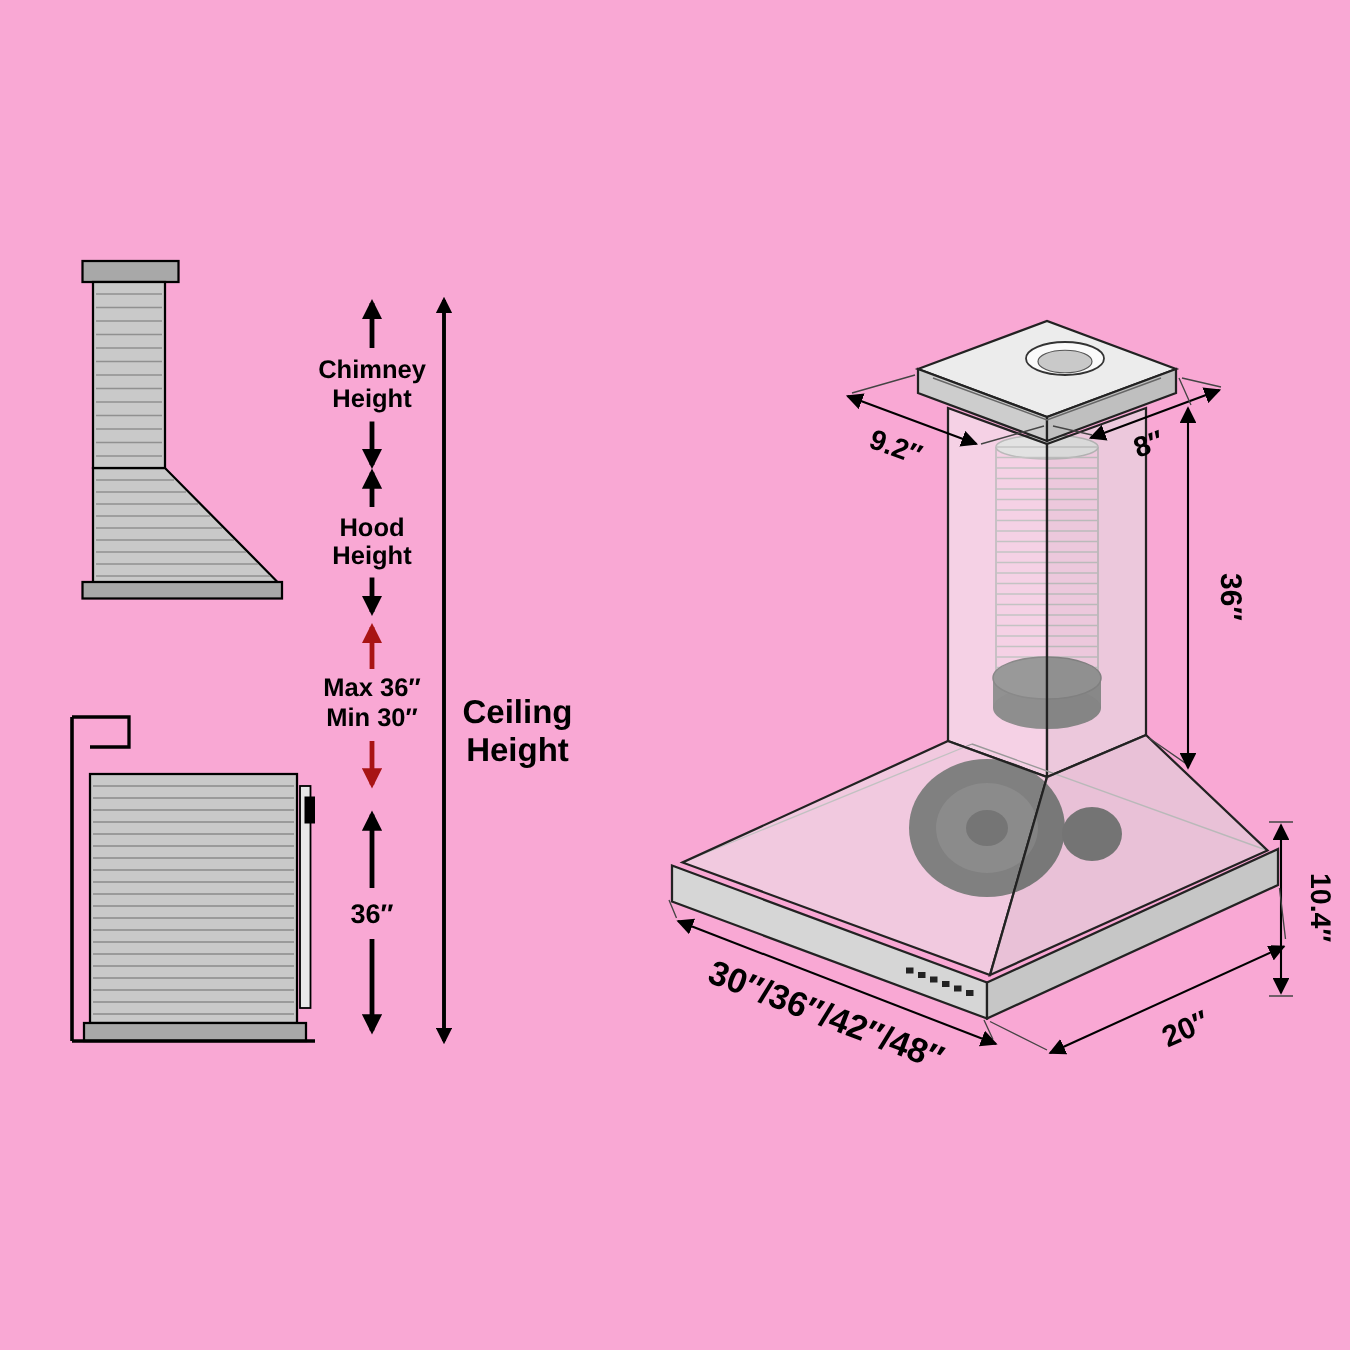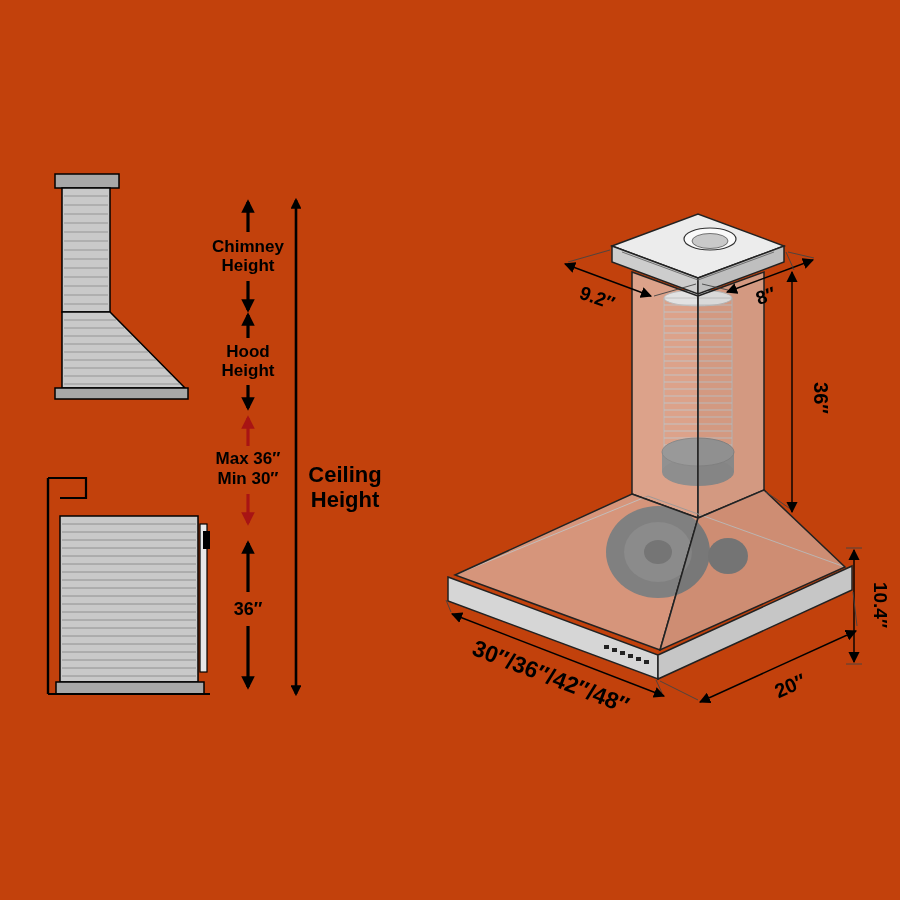--- a/index.html
+++ b/index.html
@@ -1,16 +1,16 @@
 <!DOCTYPE html>
 <html><head>
 <meta charset="utf-8">
 <style>
   html,body{margin:0;padding:0;background:#ffffff;}
-  #stage{position:relative;width:900px;height:900px;background:#c2410c;overflow:hidden;text-align:right;}
+  #stage{position:relative;width:900px;height:900px;background:#f9a8d4;overflow:hidden;text-align:right;}
   svg{display:block;}
   svg text{
     font-family:"Liberation Sans","DejaVu Sans",sans-serif;
     font-weight:bold;
     fill:#000;
     text-anchor:middle;
   }
   .lbl{font-size:17px;}
   .lbl-big{font-size:22px;}
   .dim{font-size:19px;}

